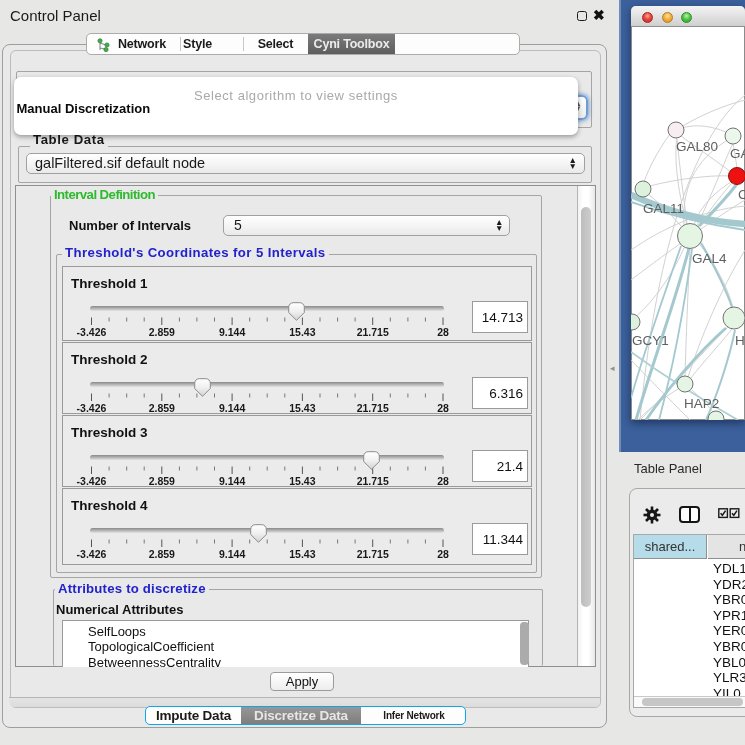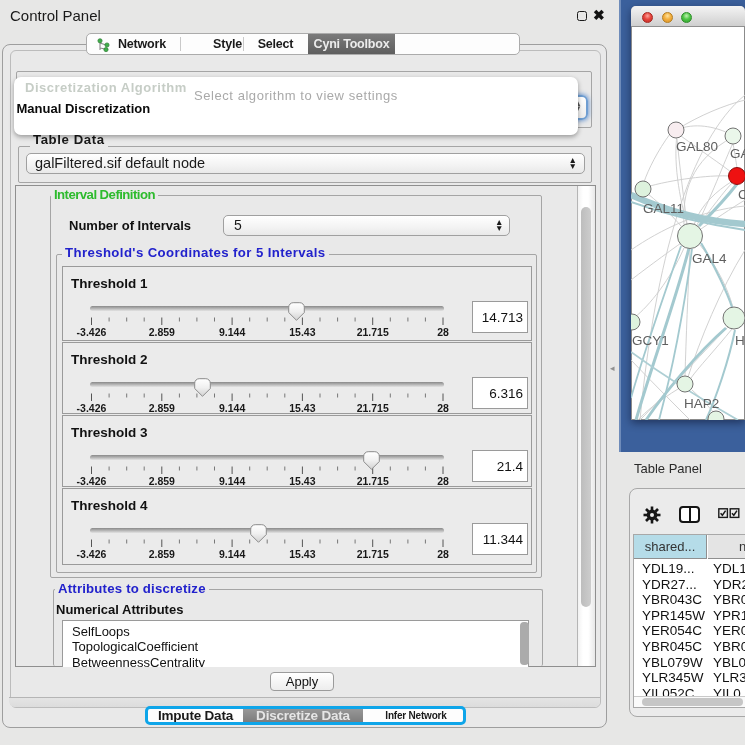--- a/index.html
+++ b/index.html
@@ -249,51 +249,50 @@
       </defs>
     <path d="M0.7 10.5 V5.2 A4.5 4.5 0 0 1 5.2 0.7 H11.8 A4.5 4.5 0 0 1 16.3 5.2 V10.5 L8.5 18.3 Z" fill="url(#g488)" stroke="#8b8b8b" stroke-width="1"></path>
   </svg>
   <div class="vbox">11.344</div>
 </div>
 
 <div class="gbox" style="left:53px;top:589px;width:490px;height:77px;border-bottom:none;"></div>
 <div class="abs grouplabel" style="left:55px;top:582px;color:#2222cc;letter-spacing:0.2px;">Attributes to discretize</div>
 <div class="abs" style="left:56px;top:602px;font-size:13px;font-weight:bold;color:#111;">Numerical Attributes</div>
 <div class="abs" style="left:62px;top:620px;width:467px;height:47px;background:#fff;border:1px solid #9a9a9a;border-bottom:none;overflow:hidden;">
-  <div style="font-size:13px;color:#111;padding:3px 0 0 9px;line-height:15.4px;">SelfLoops<br>TopologicalCoefficient<br>BetweennessCentrality</div>
+  <div style="font-size:13px;color:#111;padding:3px 0 0 9px;line-height:15.4px;margin-left:16px;">SelfLoops<br>TopologicalCoefficient<br>BetweennessCentrality</div>
 </div>
 <div class="abs" style="left:520px;top:622px;width:9px;height:43px;background:#ababab;border-radius:4px;"></div>
 
 <div class="abs" style="left:270px;top:672px;width:64px;height:19px;border:1px solid #9b9b9b;border-radius:4px;background:linear-gradient(#ffffff,#ededed);font-size:13px;color:#111;text-align:center;line-height:17px;">Apply</div>
 
 <div class="abs" style="left:86px;top:33px;width:434px;height:22px;background:#fdfdfd;border:1px solid #ababab;border-radius:5px;overflow:hidden;">
   <div class="seg-sep" style="left:93px;"></div>
   <div class="seg-sep" style="left:156px;"></div>
   <div class="abs" style="left:221px;top:0;width:87px;height:100%;background:linear-gradient(#7b7b7b,#5e5e5e);"></div>
   <div class="tabtext" style="left:20px;width:70px;">Network</div>
-  <div class="tabtext" style="left:109px;width:63px;">Style</div>
+  <div class="tabtext" style="left:79px;width:63px;">Style</div>
   <div class="tabtext" style="left:156px;width:65px;">Select</div>
   <div class="tabtext" style="left:221px;width:87px;color:#ececec;">Cyni Toolbox</div>
   <svg style="position:absolute;left:10px;top:4px;" width="14" height="15" viewBox="0 0 14 15">
     <path d="M3 3 V12 M3 5 L9 7 M3 10 L8 11" stroke="#8a8a8a" stroke-width="1.1" fill="none"></path>
     <circle cx="3" cy="2.8" r="2.1" fill="#3fae4a" stroke="#2c7c34" stroke-width="0.7"></circle>
     <circle cx="10" cy="7" r="2.1" fill="#3fae4a" stroke="#2c7c34" stroke-width="0.7"></circle>
     <circle cx="9" cy="11.6" r="2.1" fill="#3fae4a" stroke="#2c7c34" stroke-width="0.7"></circle>
   </svg>
 </div>
 
-<div class="abs" style="left:145px;top:706px;width:321px;height:19px;background:#fdfdfd;border:3px solid #0ea5e9;border-radius:5px;overflow:hidden;">
+<div class="abs" style="left:145px;top:706px;width:321px;height:19px;background:#fdfdfd;border:1px solid #0ea5e9;border-radius:5px;overflow:hidden;">
   <div class="abs" style="left:95px;top:0;width:120px;height:100%;background:linear-gradient(#979797,#7d7d7d);"></div>
   <div class="tabtext" style="left:0;width:95px;font-size:13.5px;">Impute Data</div>
   <div class="tabtext" style="left:95px;width:120px;color:#e6e6e6;font-size:13.5px;">Discretize Data</div>
   <div class="tabtext" style="left:215px;width:106px;font-size:10px;">Infer Network</div>
 </div>
 
 <div class="abs" style="left:14px;top:76.5px;width:564px;height:58px;background:#fff;border-radius:7px;box-shadow:0 2px 5px rgba(0,0,0,0.35);overflow:hidden;">
-  <div style="position:absolute;left:11px;top:3.5px;font-size:13px;font-weight:bold;letter-spacing:0.5px;color:#c6cdc6;">Discretization Algorithm</div>
   <div style="position:absolute;left:0;top:11px;width:100%;text-align:center;font-size:13px;letter-spacing:0.55px;color:#a9a9a9;">Select algorithm to view settings</div>
   <div style="position:absolute;left:2.5px;top:24.5px;font-size:13px;font-weight:bold;color:#0a0a0a;">Manual Discretization</div>
 </div>
 
 <div class="abs" style="left:610px;top:363px;font-size:9px;color:#909090;">◂</div>
 
 <div class="abs" style="left:619px;top:0;width:126px;height:452px;background:#3b609c;"></div>
 <div class="abs" style="left:619px;top:0;width:2px;height:452px;background:#6f8cba;"></div>
 
 <div class="abs" style="left:631px;top:6px;width:114px;height:414px;border-radius:5px 5px 0 0;box-shadow:0 3px 8px rgba(0,0,20,0.45), inset 0 0 0 1px rgba(100,100,100,0.75);background:#fff;overflow:hidden;">
@@ -384,18 +383,17 @@
 <svg class="abs" style="left:718px;top:508px;" width="22" height="11" viewBox="0 0 22 11">
 <rect x="0.8" y="0.8" width="8.6" height="8.6" fill="none" stroke="#1a1a1a" stroke-width="1.4"></rect>
 <path d="M2.6 5.2 L4.4 7.2 L7.6 2.6" fill="none" stroke="#1a1a1a" stroke-width="1.5"></path>
 <rect x="12.2" y="0.8" width="8.6" height="8.6" fill="none" stroke="#1a1a1a" stroke-width="1.4"></rect>
 <path d="M14 5.2 L15.8 7.2 L19 2.6" fill="none" stroke="#1a1a1a" stroke-width="1.5"></path>
 </svg>
 
 <div class="abs" style="left:633px;top:534px;width:112px;height:174px;background:#fff;border:1px solid #a8a8a8;border-right:none;overflow:hidden;">
   <div style="position:absolute;left:0;top:0;width:73px;height:24px;background:#b5dce8;border-bottom:1px solid #8f8f8f;border-right:1px solid #8f8f8f;font-size:13px;color:#333;text-align:center;line-height:23px;">shared...</div>
   <div style="position:absolute;left:74px;top:0;width:60px;height:24px;background:#e4e4e4;border-bottom:1px solid #8f8f8f;font-size:13px;color:#333;padding-left:31px;line-height:23px;">na</div>
-  <div style="position:absolute;left:8px;top:26px;font-size:13.5px;color:#111;line-height:15.6px;">YDL19...<br>YDR27...<br>YBR043C<br>YPR145W<br>YER054C<br>YBR045C<br>YBL079W<br>YLR345W<br>YIL052C</div>
   <div style="position:absolute;left:79px;top:26px;font-size:13.5px;color:#111;line-height:15.6px;">YDL1<br>YDR2<br>YBR0<br>YPR1<br>YER0<br>YBR0<br>YBL0<br>YLR3<br>YIL0</div>
   <div style="position:absolute;left:0;top:161px;width:100%;height:13px;background:#fafafa;border-top:1px solid #c9c9c9;">
     <div style="position:absolute;left:8px;top:1px;width:101px;height:8px;background:#c6c6c6;border-radius:4px;"></div>
   </div>
 </div>
 
 </body></html>

